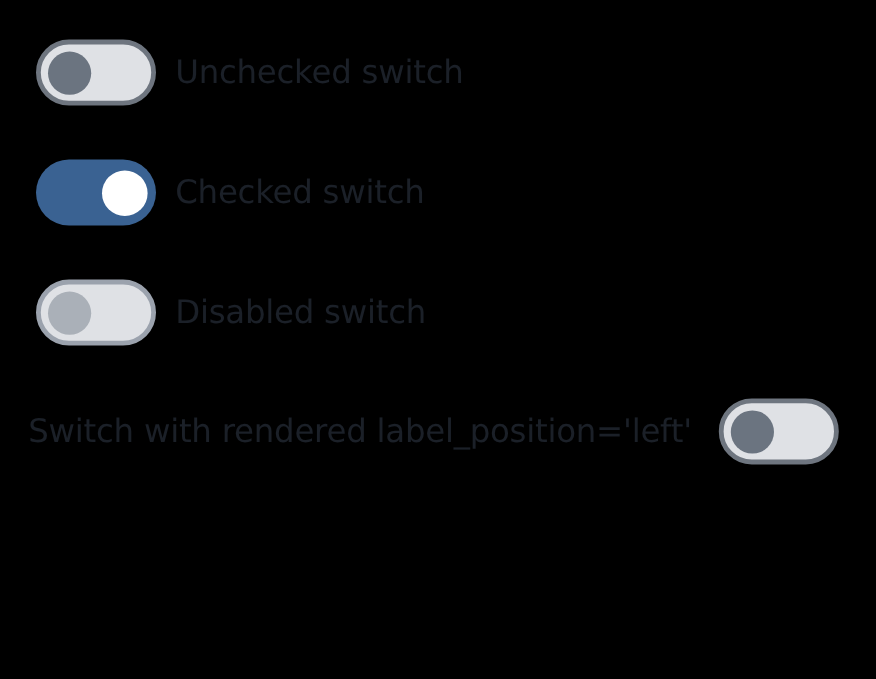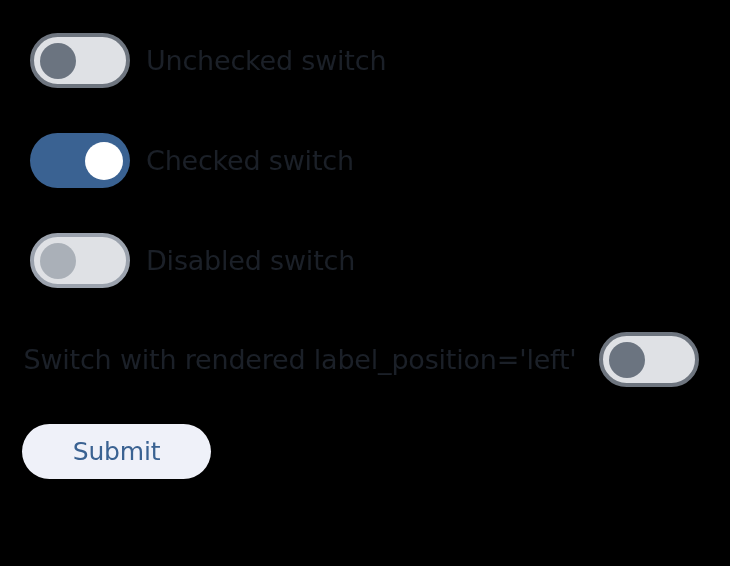--- a/index.html
+++ b/index.html
@@ -154,15 +154,14 @@
     <span class="switch-label">Disabled switch</span>
   </div>
 
   <div class="switch-row row-left-label">
     <span class="switch-label left-side">Switch with rendered label_position='left'</span>
     <span class="switch off" role="switch" aria-checked="false">
       <span class="knob"></span>
     </span>
   </div>
 
-  <button class="submit-button">Submit</button>
 
 </div>
 
 </body></html>

